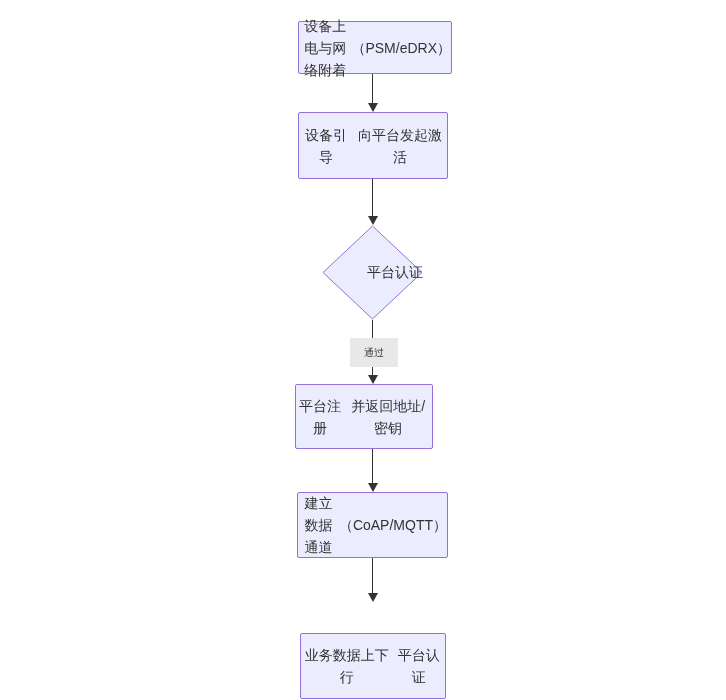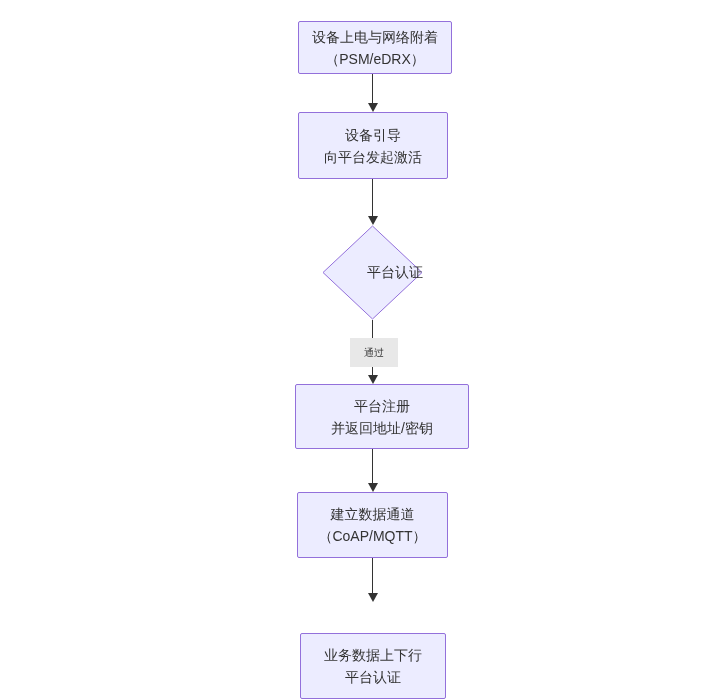--- a/index.html
+++ b/index.html
@@ -24,21 +24,20 @@
   }
   .node {
     position: absolute;
     background: var(--node-fill);
     border: 1px solid var(--node-border);
     border-radius: 2px;
     color: var(--text);
     font-size: 14px;
     line-height: 22px;
     display: flex;
-    flex-direction: column;
     align-items: center;
     justify-content: center;
     text-align: center;
   }
   .diamond-wrap {
     position: absolute;
     display: flex;
     align-items: center;
     justify-content: center;
   }
@@ -113,21 +112,21 @@
     </svg>
     <div class="diamond-label">平台认证</div>
   </div>
 
   <div class="edge" style="left:372px; top:320px; height:64px;">
     <div class="line"></div>
     <div class="arrowhead"></div>
   </div>
   <div class="edge-label" style="left:350px; top:338px; width:48px; height:29px;">通过</div>
 
-  <div class="node" style="left:295px; top:384px; width:174px; height:65px;">
+  <div class="node" style="left:295px; top:384px; width:138px; height:65px;">
     <div>平台注册</div>
     <div>并返回地址/密钥</div>
   </div>
 
   <div class="edge" style="left:372px; top:449px; height:43px;">
     <div class="line"></div>
     <div class="arrowhead"></div>
   </div>
 
   <div class="node" style="left:297px; top:492px; width:151px; height:66px;">

